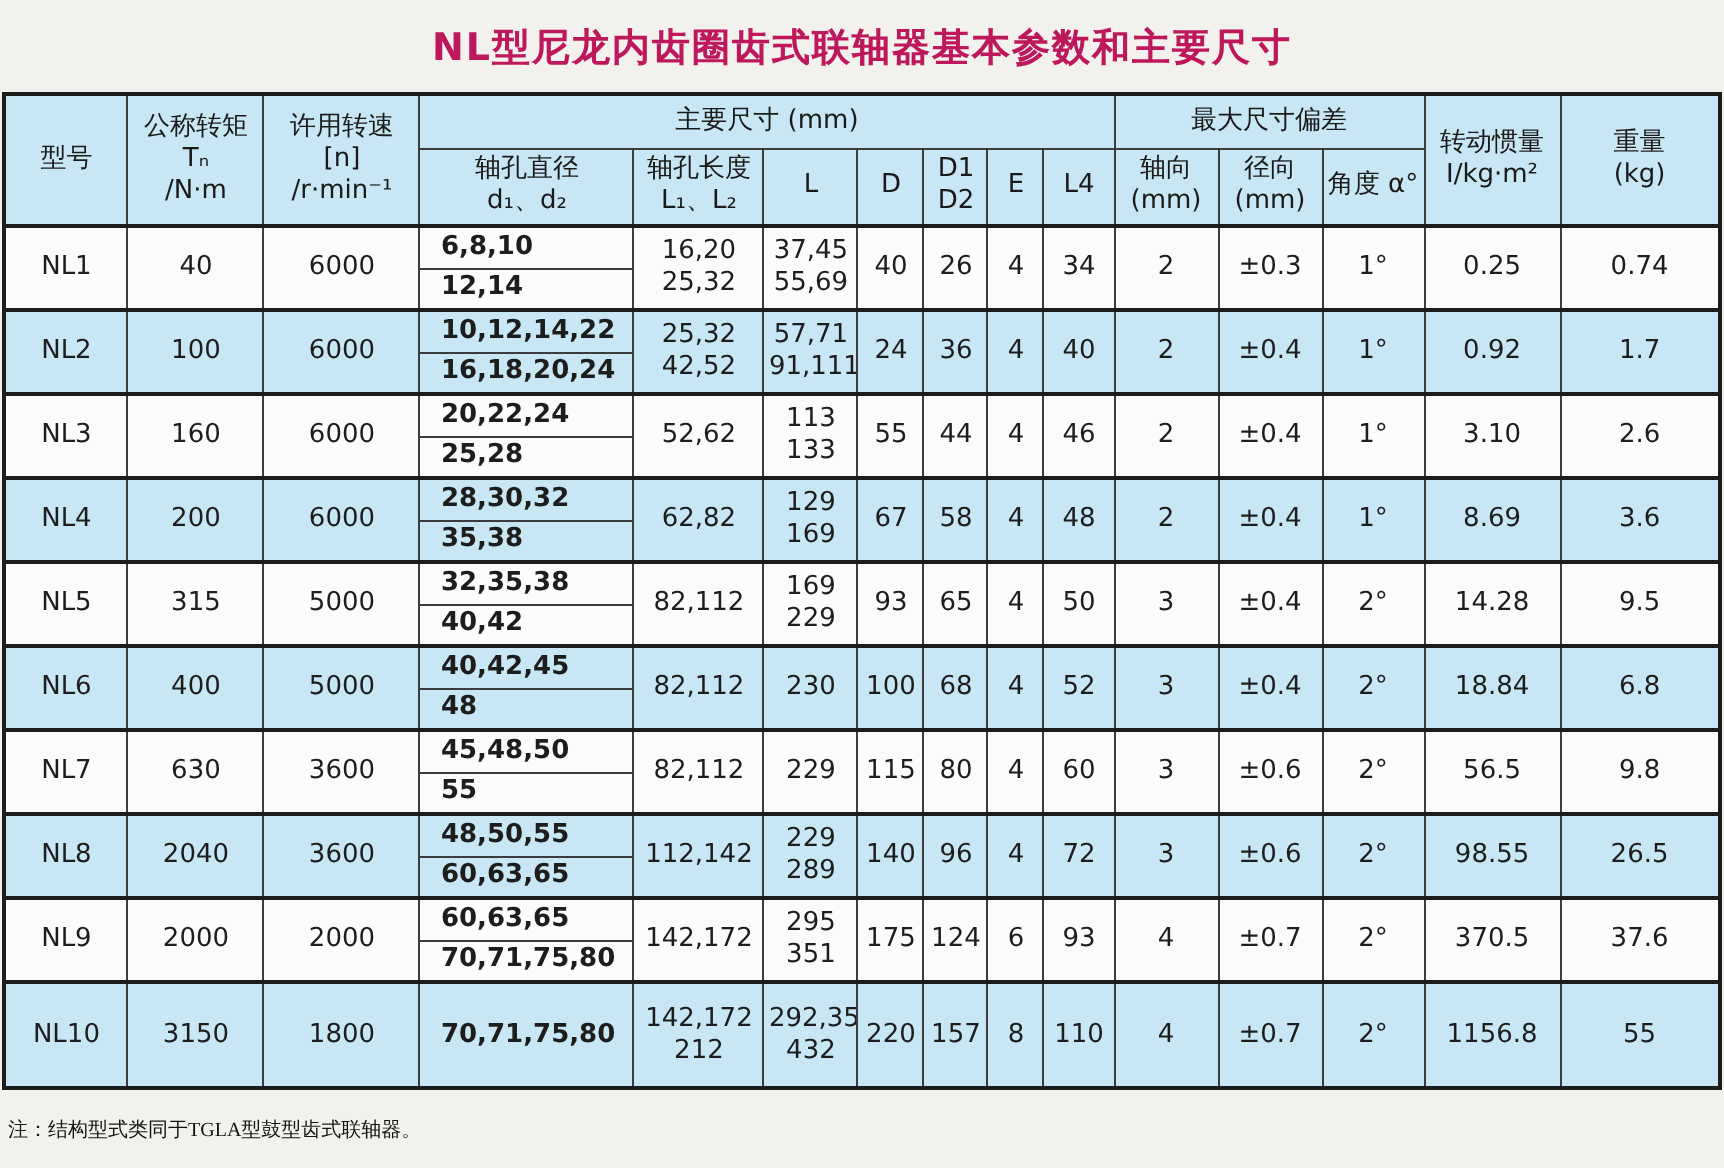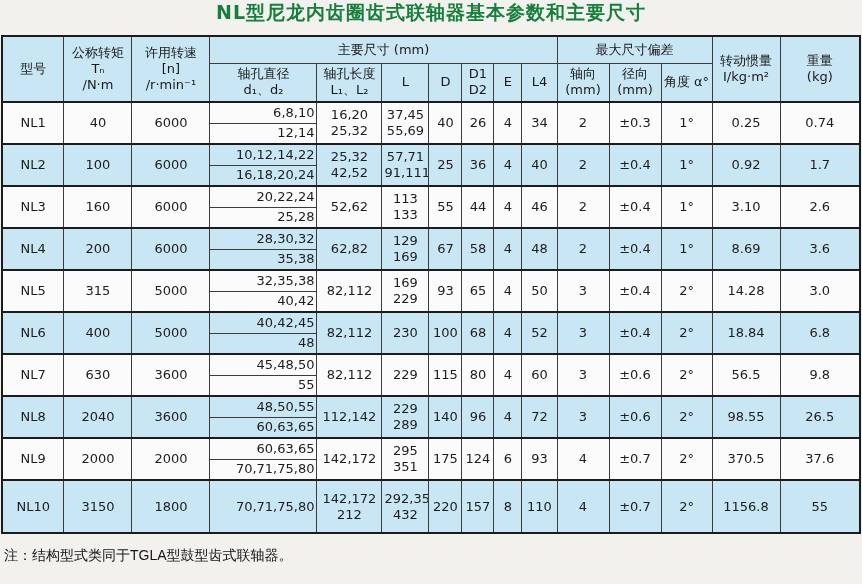--- a/index.html
+++ b/index.html
@@ -8,22 +8,23 @@
     background:#f3f1ed;
     font-family:"DejaVu Sans","Liberation Sans",sans-serif;
     color:#1d1d1d;
     position:relative;
     overflow:hidden;
   }
   .title{
     text-align:center;
     font-weight:bold;
     font-size:19px;
+    padding-top:11px;
     letter-spacing:1px;
-    color:#15803d;
+    color:#be185d;
   }
   table{
     border-collapse:collapse;
     table-layout:fixed;
     width:858px;
     margin:9px auto 0 auto;
     background:#fcfcfc;
     border:2px solid #1c1c1c;
   }
   th,td{
@@ -42,27 +43,28 @@
     color:#1a1a1a;
   }
   thead tr.h1{height:27px;}
   thead tr.h2{height:39px;}
   tbody tr{height:21px;}
   tbody tr.single{height:53px;}
   tbody tr.group-start td{border-top:2px solid #1c1c1c;}
   tbody tr.shaded td{background:#c9e6f4;}
   tbody tr:not(.shaded) td{background:#fbfbfb;}
   td.d-cell{
-    text-align:right;
+    text-align:left;
     padding-left:10px;
+    font-weight:bold;
   }
   td.d-split{border-bottom:1px solid #3c3c3c;}
   .note{
-    font-family:Liberation Sans, sans-serif;
-    font-size:14px;
+    font-family:Liberation Serif, serif;
+    font-size:10px;
     color:#141414;
     margin:13px 0 0 4px;
   }
 </style>
 </head>
 <body>
 
 <div class="title">NL型尼龙内齿圈齿式联轴器基本参数和主要尺寸</div>
 
 <table>
@@ -144,21 +146,21 @@
 
     <tr class="group-start shaded">
       <td rowspan="2">NL2</td>
       <td rowspan="2">100</td>
       <td rowspan="2">6000</td>
       <td class="d-cell d-split">10,12,14,22</td>
       <td rowspan="2">25,32
 42,52</td>
       <td rowspan="2">57,71
 91,111</td>
-      <td rowspan="2">25</td>
+      <td rowspan="2">24</td>
       <td rowspan="2">36</td>
       <td rowspan="2">4</td>
       <td rowspan="2">40</td>
       <td rowspan="2">2</td>
       <td rowspan="2">±0.4</td>
       <td rowspan="2">1°</td>
       <td rowspan="2">0.92</td>
       <td rowspan="2">1.7</td>
     </tr>
     <tr class="shaded">
@@ -218,21 +220,21 @@
       <td rowspan="2">169
 229</td>
       <td rowspan="2">93</td>
       <td rowspan="2">65</td>
       <td rowspan="2">4</td>
       <td rowspan="2">50</td>
       <td rowspan="2">3</td>
       <td rowspan="2">±0.4</td>
       <td rowspan="2">2°</td>
       <td rowspan="2">14.28</td>
-      <td rowspan="2">3.0</td>
+      <td rowspan="2">9.5</td>
     </tr>
     <tr>
       <td class="d-cell">40,42</td>
     </tr>
 
     <tr class="group-start shaded">
       <td rowspan="2">NL6</td>
       <td rowspan="2">400</td>
       <td rowspan="2">5000</td>
       <td class="d-cell d-split">40,42,45</td>

